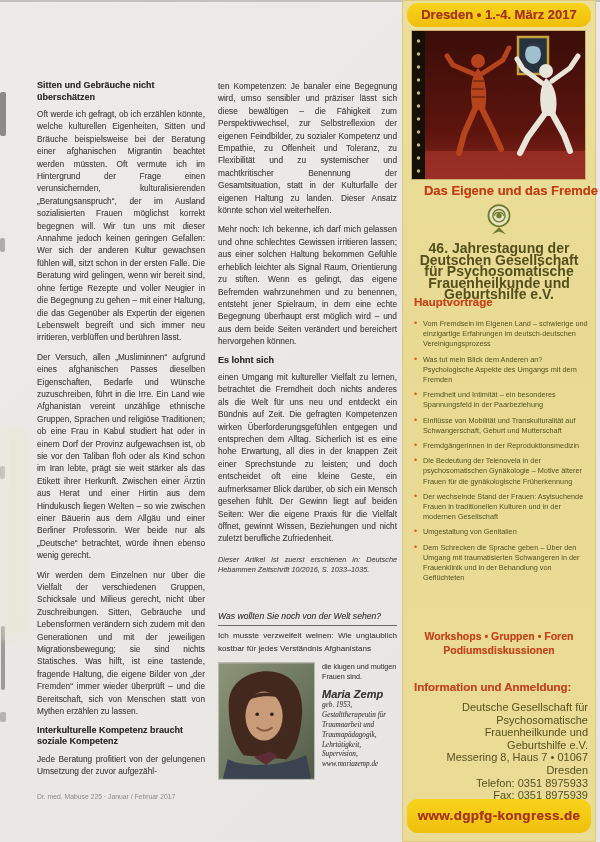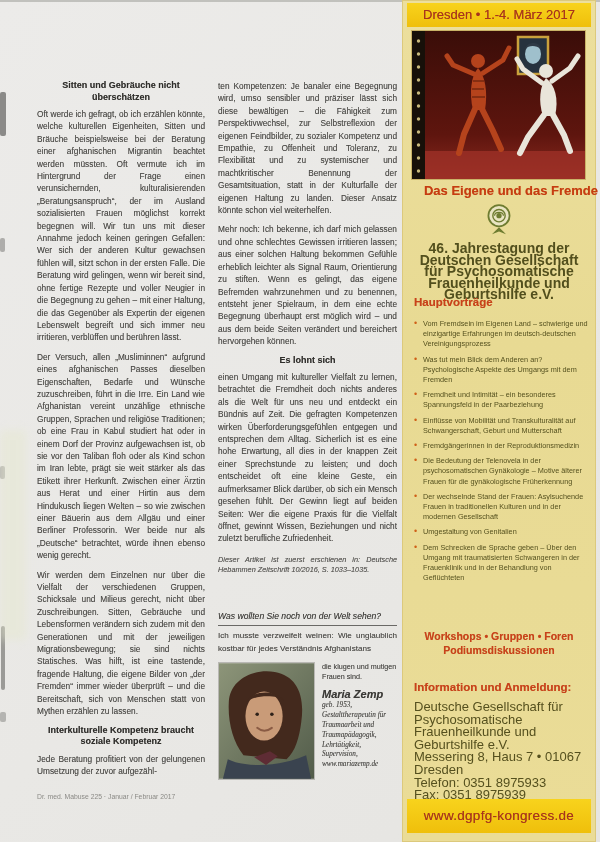--- a/index.html
+++ b/index.html
@@ -16,21 +16,21 @@
   .topline{position:absolute;left:0;top:0;width:100%;height:2px;background:#b7b6b2;opacity:.8;}
   .greenish{position:absolute;left:0;top:430px;width:26px;height:210px;background:#e6e8cf;opacity:.5;filter:blur(4px);}
 
   
   .article{position:absolute;left:37px;top:80px;width:360px;display:flex;gap:13px;}
   .col{color:#4d4c49;font-size:8.3px;line-height:12.4px;text-align:justify;
        text-shadow:0 0 .4px rgba(80,78,74,.55);}
   .col1{width:168px;}
   .col2{width:179px;}
   .col p{margin:0 0 7px 0;}
-  .col h3{font-size:9px;line-height:11.5px;color:#2f2e2b;margin:4px 0 5px 0;text-align:center;}
+  .col h3{font-size:9px;line-height:11.5px;color:#2f2e2b;margin:4px 0 5px 0;text-align:left;}
   .col h3.first{margin-top:0;}
   .source{font-style:italic;font-size:7.3px;line-height:10.5px;color:#5a5956;margin-top:10px !important;}
   .pagefooter{font-size:6.8px;color:#8b8a86;margin-top:14px;text-align:left;text-shadow:none;}
 
   
   .qa{margin-top:34px;}
   .q{font-style:italic;font-size:8.6px;color:#3c3b38;padding-bottom:3px;}
   .qa hr{border:none;border-top:1px solid #6a6966;margin:0 0 4px 0;}
   .ans{font-size:8.1px;}
   .bio-row{display:flex;gap:7px;margin-top:2px;}
@@ -40,44 +40,44 @@
   .bio-lead{margin:0 0 8px 0 !important;}
   .bio-name{font-style:italic;font-weight:bold;font-size:11px;margin:0 0 2px 0 !important;color:#3a3936;}
   .bio-text{font-style:italic;margin:0 !important;font-family:Liberation Serif, serif;}
 
   
   .sidebar{position:absolute;left:402px;top:0;width:194px;height:842px;
            background:linear-gradient(180deg,#ecdf9d 0%,#e8da93 40%,#eadc97 100%);
            box-shadow:inset 0 0 0 1px #dcc97c;}
   .band{position:absolute;left:5px;right:5px;height:24px;
         background:linear-gradient(180deg,#f8d31c,#efbf0b);
-        color:#a8331e;font-weight:normal;font-size:13px;line-height:24px;text-align:center;
-        text-shadow:0 0 .5px rgba(150,40,20,.6);}
+        color:#a8331e;font-weight:bold;font-size:13px;line-height:24px;text-align:center;
+        text-shadow:0 0 .5px rgba(150,40,20,.6);border-radius:11px;}
   .band.top{top:3px;}
   .band.bottom{top:799px;height:34px;line-height:34px;font-size:13.5px;letter-spacing:.3px;}
   .artwork{position:absolute;left:10px;top:31px;width:173px;height:148px;box-shadow:0 0 0 1px #c9b267;}
   .artwork svg{display:block;}
   .sb-title{position:absolute;left:12px;top:183px;width:100%;text-align:center;
             font-weight:bold;font-size:13px;color:#c63c10;text-shadow:0 0 .4px rgba(190,55,15,.5);}
   .logo{position:absolute;left:0;top:203px;width:100%;text-align:center;}
   .sb-sub{position:absolute;left:13px;right:13px;top:243px;text-align:center;
           font-weight:bold;font-size:14px;line-height:11.5px;color:#524f1d;}
   .sb-h{position:absolute;left:12px;font-weight:bold;font-size:11.5px;color:#c8421a;
         text-shadow:0 0 .4px rgba(190,60,20,.5);}
   .sb-h.lect{top:296px;}
   .sb-h.info{top:681px;}
   ul.lectures{position:absolute;left:12px;right:5px;top:319px;margin:0;padding:0;list-style:none;}
   ul.lectures li{position:relative;padding-left:9px;margin-bottom:5px;
                  font-size:7.3px;line-height:10.2px;color:#55511f;text-align:left;}
   ul.lectures li .blt{position:absolute;left:0;top:-1px;color:#cf6018;font-size:9px;}
   .formats{position:absolute;left:0;top:629px;width:100%;text-align:center;
            font-weight:bold;font-size:10.5px;line-height:14px;color:#c8421a;
            text-shadow:0 0 .4px rgba(190,60,20,.5);}
-  .org{position:absolute;left:12px;right:8px;top:701px;font-size:13px;line-height:12.6px;
-       color:#55501e;text-align:left;}
+  .org{position:absolute;left:24px;right:8px;top:701px;font-size:11px;line-height:12.6px;
+       color:#55501e;text-align:right;}
 </style>
 </head>
 <body>
 
 <div class="page">
 
   <div class="topline"></div>
   <div class="artifact a1"></div>
   <div class="artifact a2"></div>
   <div class="artifact a3"></div>

